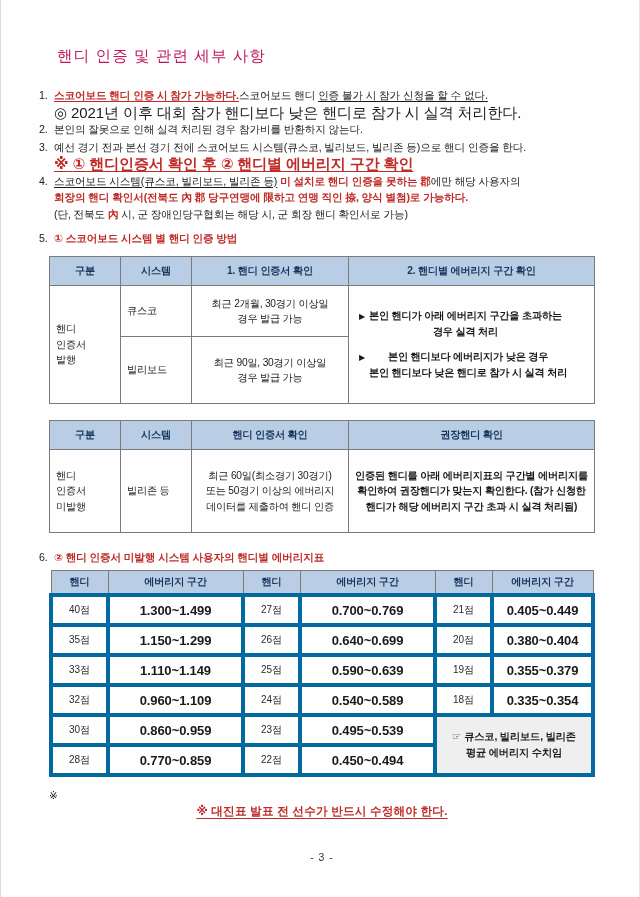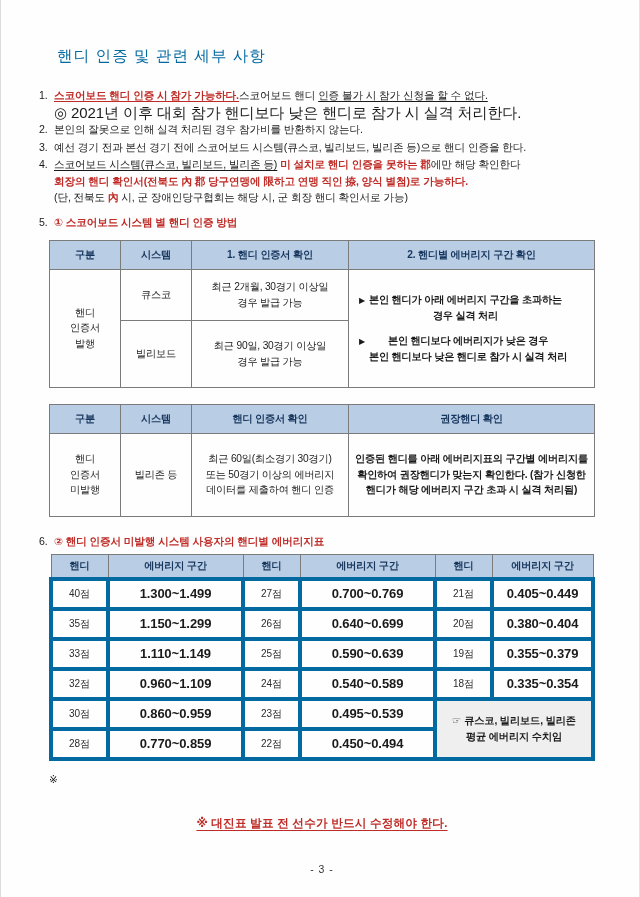--- a/index.html
+++ b/index.html
@@ -26,21 +26,21 @@
     padding: 0;
   }
   .inner {
     padding: 46px 34px 0 38px;
   }
   h1.doc-title {
     font-size: 15.5px;
     font-weight: 400;
     letter-spacing: 1.2px;
     margin: 0 0 20px 18px;
-    color: #0369a1;
+    color: #be185d;
     font-family: "Liberation Serif", "DejaVu Serif", serif;
   }
   .list {
     margin: 0 0 10px 0;
     padding: 0;
   }
   .li {
     display: flex;
     font-size: 10.6px;
     line-height: 16.5px;
@@ -101,21 +101,21 @@
     margin-left: 16px;
   }
   table.doc-table th {
     background: #b9cde5;
     font-weight: bold;
     text-align: center;
     color: #17365d;
     height: 22px;
     padding: 3px 4px;
   }
-  td.ctr { text-align: center; }
+  td.ctr { }
   td.lft { text-align: center; }
   td.bold { font-weight: bold; }
   .arrow-line {
     display: flex;
     font-weight: bold;
     font-size: 10.2px;
     line-height: 16px;
   }
   .arrow-line .gl {
     flex: 0 0 14px;
@@ -164,21 +164,20 @@
     margin: 8px 0 0 10px;
     font-size: 10.5px;
     line-height: 17px;
     letter-spacing: -0.1px;
   }
   .notes .n1 { display: flex; }
   .notes .n1 .star { flex: 0 0 13px; }
   .notes .n2 { margin-left: 13px; }
   .final-warning {
     text-align: center;
-    margin-top: 28px;
     font-size: 11.6px;
     font-weight: bold;
     color: #bf2c27;
     letter-spacing: 0.2px;
   }
   .final-warning span {
     text-decoration: underline;
     text-underline-offset: 3px;
   }
   .page-num {
@@ -209,25 +208,26 @@
       <div class="li">
         <span class="num">2.</span>
         <span class="body">본인의 잘못으로 인해 실격 처리된 경우 참가비를 반환하지 않는다.</span>
       </div>
 
       <div class="li">
         <span class="num">3.</span>
         <span class="body">예선 경기 전과 본선 경기 전에 스코어보드 시스템(큐스코, 빌리보드, 빌리존 등)으로 핸디 인증을 한다.</span>
       </div>
 
+      <div class="sub red-b u"><span>※</span> <span>① 핸디인증서 확인 후   ② 핸디별 에버리지 구간 확인</span></div>
 
       <div class="li">
         <span class="num">4.</span>
         <span class="body">
-          <span class="u">스코어보드 시스템(큐스코, 빌리보드, 빌리존 등)</span><span class="red-b"> 미 설치로 핸디 인증을 못하는 </span><span class="hanja">郡</span><span>에만 해당 확인한다</span><br>
+          <span class="u">스코어보드 시스템(큐스코, 빌리보드, 빌리존 등)</span><span class="red-b"> 미 설치로 핸디 인증을 못하는 </span><span class="hanja">郡</span><span>에만 해당 사용자의</span><br>
           <span class="red-b">회장의 핸디 확인서(전북도 </span><span class="hanja">內</span> <span class="hanja">郡</span><span class="red-b"> 당구연맹에 </span><span class="hanja">限</span><span class="red-b">하고 연맹 직인 </span><span class="hanja">捺</span><span class="red-b">, 양식 별첨)로 가능하다.</span><br>
           <span>(단, 전북도 </span><span class="hanja">內</span><span> 시, 군 장애인당구협회는 해당 시, 군 회장 핸디 확인서로 가능)</span>
         </span>
       </div>
 
       <div class="sect-label">
         <span class="num">5.</span>
         <span class="red-b">① 스코어보드 시스템 별 핸디 인증 방법</span>
       </div>
     </div>

